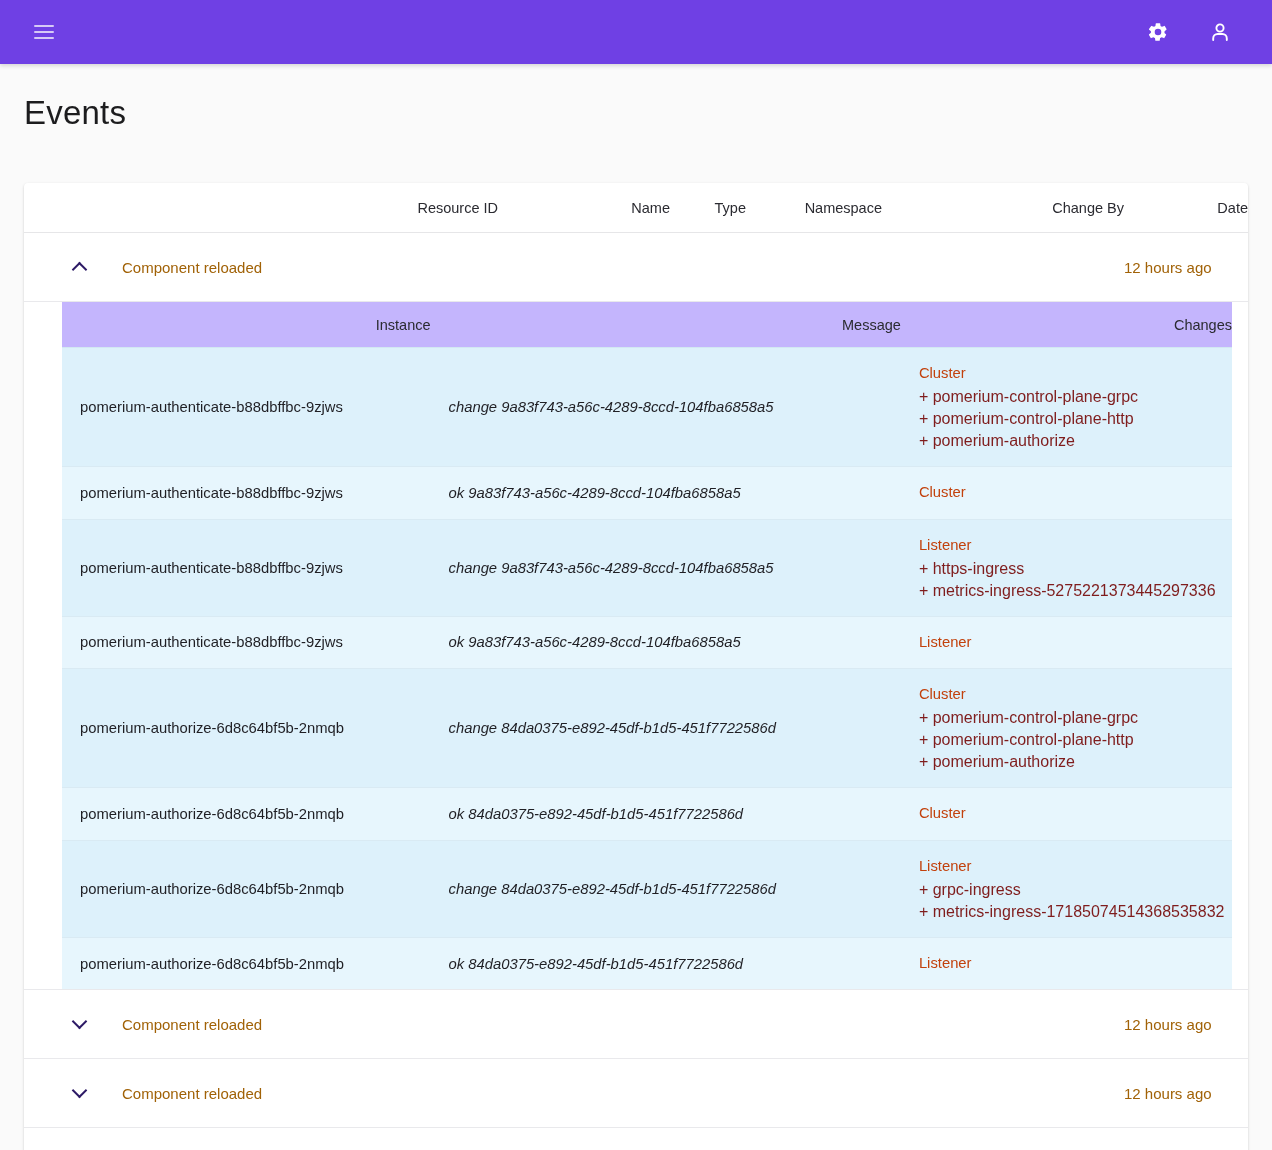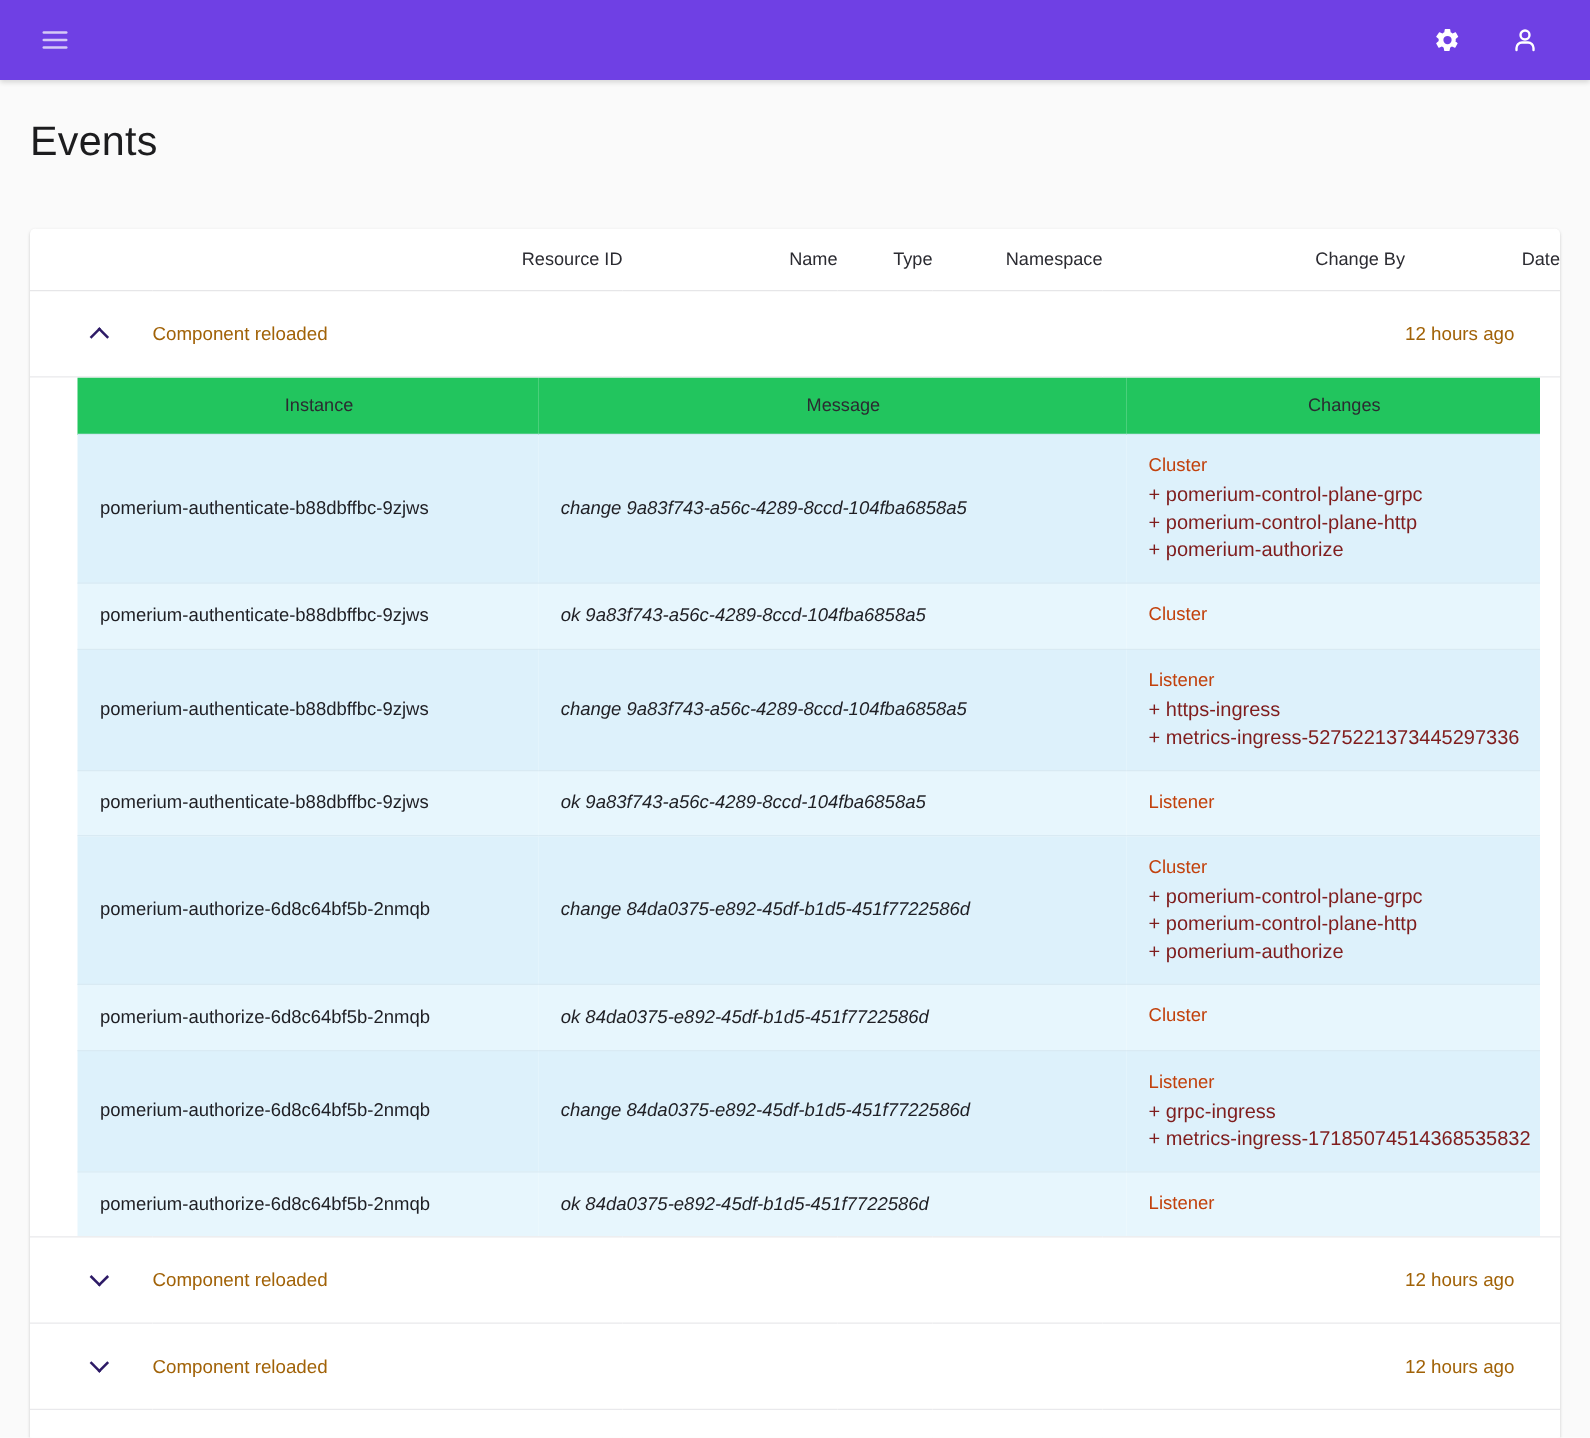--- a/index.html
+++ b/index.html
@@ -104,22 +104,22 @@
 
   
   tr.detail-row > td { padding: 0; border-bottom: 1px solid #e9e9ec; background: #fff; }
   .detail-wrap { padding: 0 16px 0 38px; background: #fff; }
   table.inner { width: 100%; border-collapse: collapse; table-layout: fixed; }
   col.i-instance { width: 31.5%; }
   col.i-message  { width: 40.2%; }
   col.i-changes  { width: 28.3%; }
 
   table.inner thead th {
-    background: #22c55e;
-    text-align: center;
+    background: #c4b5fd;
+    text-align: right;
     font-size: 14.5px;
     font-weight: 400;
     color: #2b2b31;
     padding: 15px 0 14px 18px;
     border-bottom: 1px solid #d2e8f2;
   }
   table.inner tbody td {
     font-size: 14.8px;
     color: #1f1f24;
     padding: 14px 0 14px 18px;

